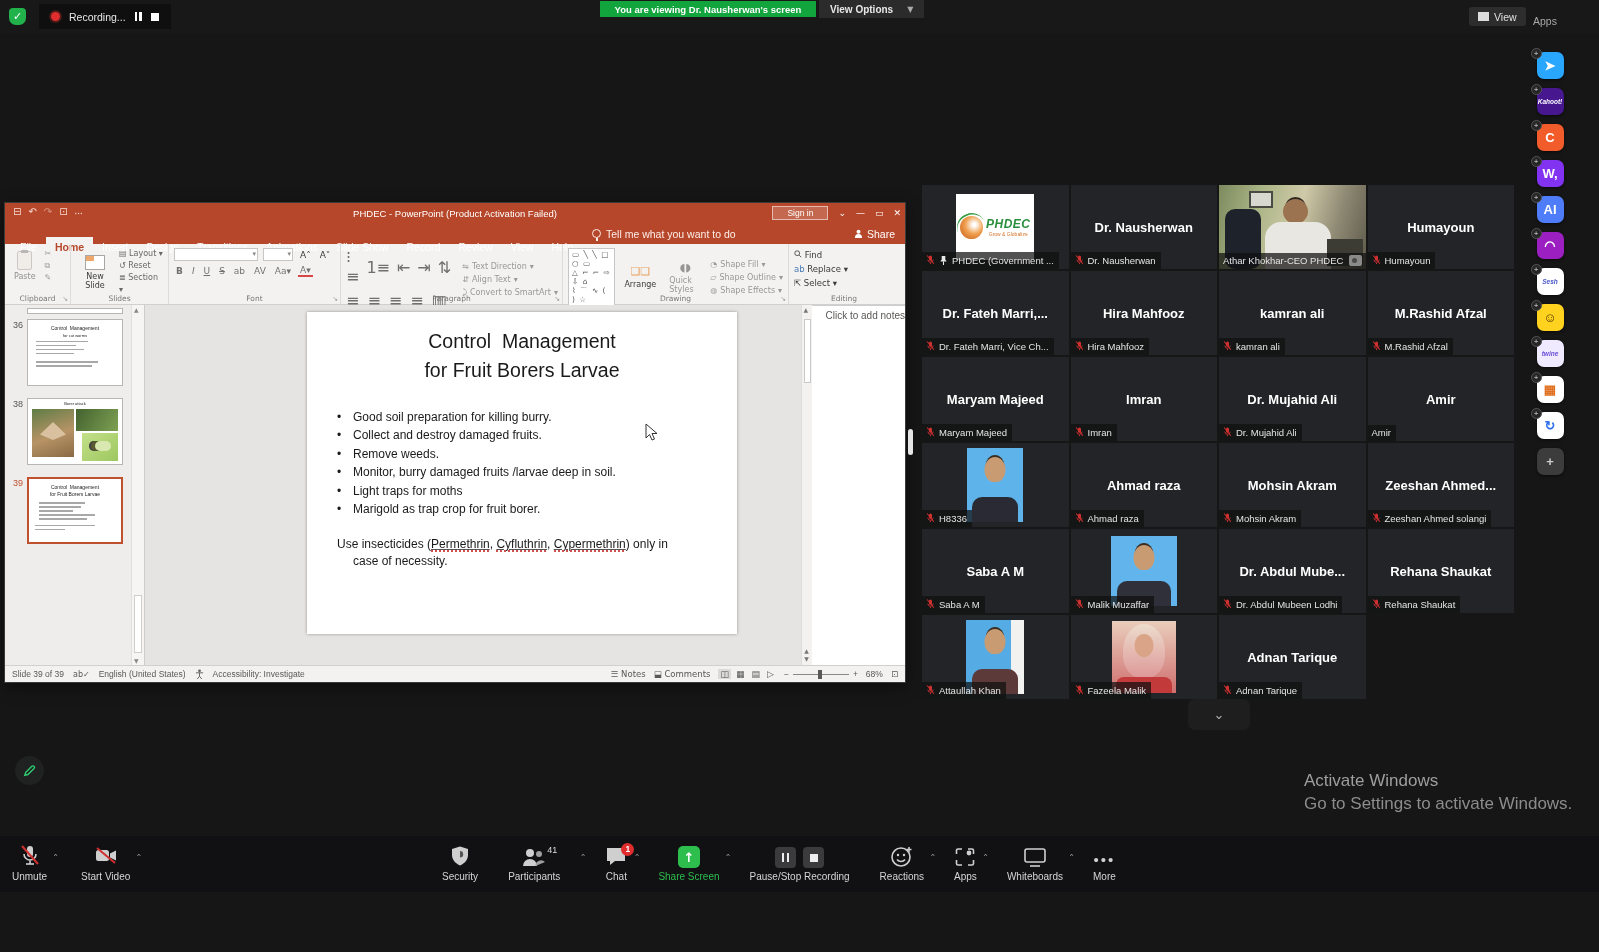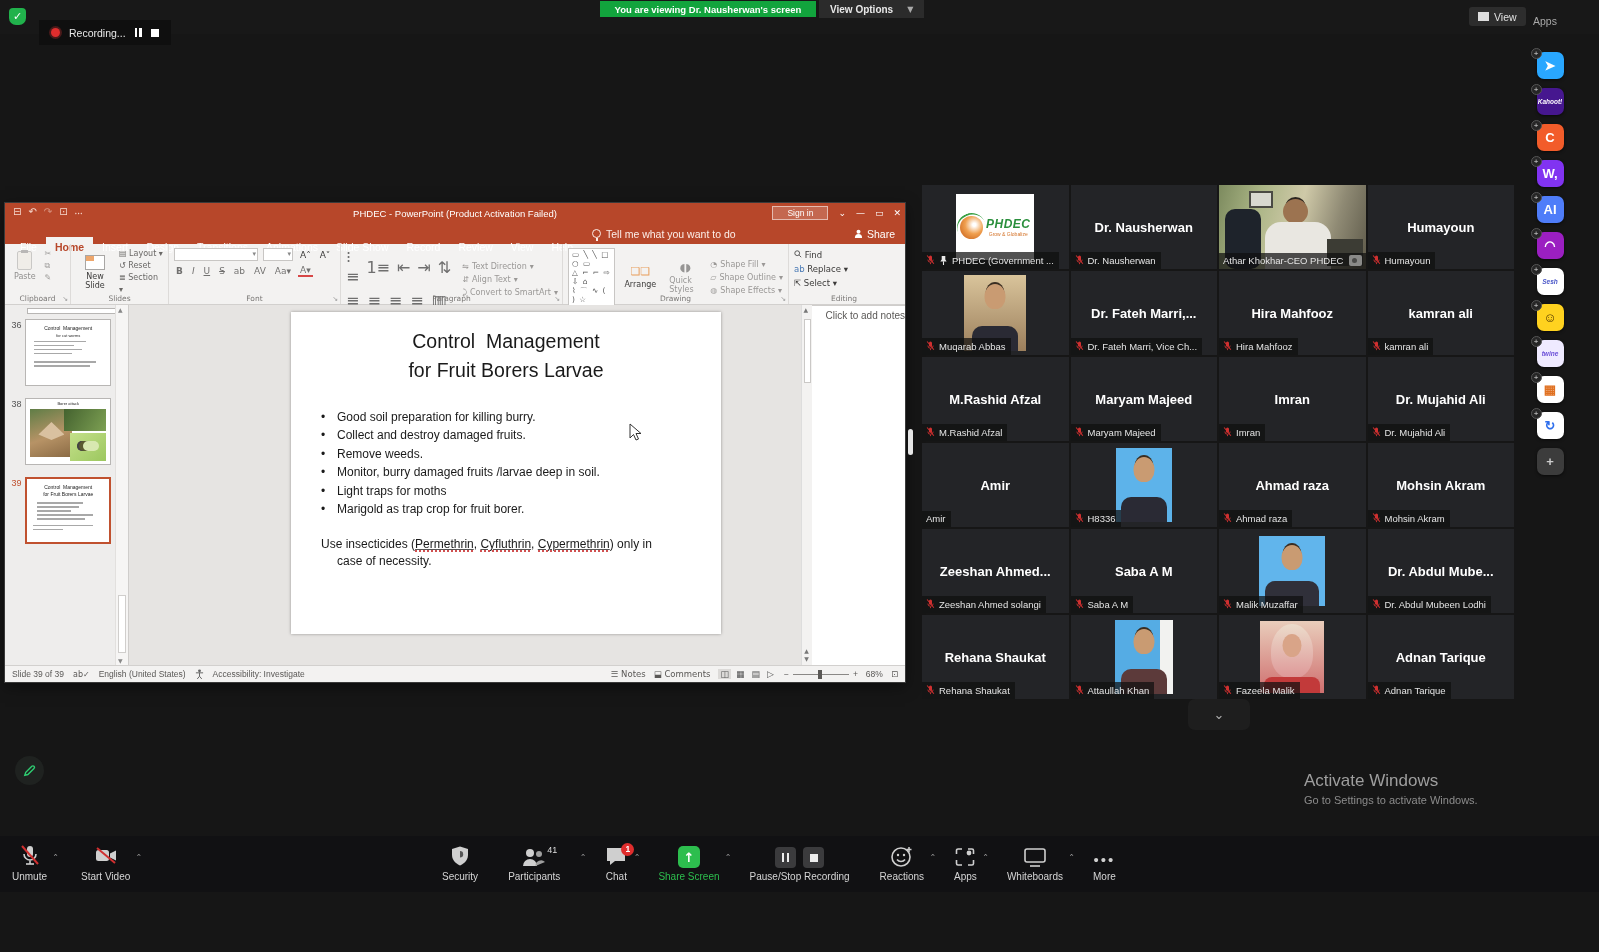--- a/index.html
+++ b/index.html
@@ -3,21 +3,21 @@
 <meta charset="utf-8">
 <style>
   * { margin:0; padding:0; box-sizing:border-box; }
   html,body { width:1599px; height:952px; overflow:hidden; }
   body { background:#161616; font-family:"Liberation Sans", sans-serif; position:relative; }
   .glyph { font-family:"DejaVu Sans", sans-serif; }
 
   
   .topbar { position:absolute; left:0; top:0; width:100%; height:34px; background:#181818; }
   .shield-ok { position:absolute; left:9px; top:8px; width:17px; height:17px; border-radius:4px 4px 7px 7px; background:#21b24c; color:#fff; font-size:11px; line-height:17px; text-align:center; }
-  .rec-pill { position:absolute; left:39px; top:20px; height:25px; background:#0f0f0f; display:flex; align-items:center; gap:9px; padding:0 12px; }
+  .rec-pill { position:absolute; left:39px; top:4px; height:25px; background:#0f0f0f; display:flex; align-items:center; gap:9px; padding:0 12px; }
   .rec-dot { width:9px; height:9px; border-radius:50%; background:#e02d2d; box-shadow:0 0 0 2px #4a1a1a; }
   .rec-pill .rec-txt { color:#e8e8e8; font-size:10.5px; }
   .rec-btn { display:flex; gap:2px; }
   .rec-btn .bar { width:2.5px; height:9px; background:#fff; }
   .rec-stop { width:8px; height:8px; background:#fff; }
   .banner { position:absolute; left:600px; top:1px; width:216px; height:16px; background:#12a43d; color:#fff; font-size:9.5px; font-weight:bold; display:flex; align-items:center; justify-content:center; }
   .view-options { position:absolute; left:819px; top:0; height:18px; background:#2b2b2b; color:#e8e8e8; font-size:10px; font-weight:bold; display:flex; align-items:center; gap:14px; padding:0 11px; }
   .view-options .chev { color:#aaa; font-size:8px; font-weight:normal; }
   .view-btn { position:absolute; left:1469px; top:7px; height:19px; background:#2d2d2d; border-radius:3px; color:#e0e0e0; font-size:10.5px; display:flex; align-items:center; gap:5px; padding:0 9px; }
   .grid-ico { width:11px; height:9px; border:1px solid #ddd; display:grid; grid-template-columns:40% 60%; }
@@ -56,21 +56,21 @@
   .combo::after { content:"▾"; position:absolute; right:1px; top:1px; font-size:7px; color:#888; }
   .fbtn { font-size:9px; color:#3b3a39; padding:0 2px; }
   .graybtn { font-size:8px; color:#9a9896; display:flex; align-items:center; gap:3px; line-height:13px; white-space:nowrap; }
   .shapebox { border:1px solid #c8c6c4; background:#fff; padding:1px 3px; font-size:7.5px; line-height:9px; color:#555; letter-spacing:1px; }
   .ns-ico { width:20px; height:15px; background:#fff; border:1px solid #a8a6a4; position:relative; }
   .ns-ico::before { content:""; position:absolute; left:0; top:0; width:8px; height:5px; background:#eda66c; }
   .clip-ico { width:15px; height:19px; background:#efe9e2; border:1px solid #a8a6a4; border-radius:2px; position:relative; }
   .clip-ico::before { content:""; position:absolute; left:3px; top:-2px; width:7px; height:3px; background:#8a8886; }
 
   .ppt-content { display:flex; height:360px; }
-  .thumbs { width:124px; background:#eeedec; border-right:1px solid #cfcdcb; position:relative; padding:3px 17px 0 4px; }
+  .thumbs { width:140px; background:#eeedec; border-right:1px solid #cfcdcb; position:relative; padding:3px 17px 0 4px; }
   .thumbs-scroll { position:absolute; right:0; top:0; bottom:0; width:13px; background:#f6f5f4; border-left:1px solid #e2e0de; font-size:6px; color:#888; text-align:center; }
   .ts-up { position:absolute; top:1px; left:2px; }
   .ts-dn { position:absolute; bottom:1px; left:2px; }
   .ts-thumb { position:absolute; left:2px; bottom:12px; width:8px; height:58px; background:#fff; border:1px solid #d0cecc; }
   .thumb-row { display:flex; gap:4px; margin-bottom:12px; }
   .tnum { width:14px; text-align:right; font-size:9px; color:#555; padding-top:1px; }
   .tnum.sel { color:#c0512f; }
   .tbox { width:96px; height:67px; background:#fff; border:1px solid #b8b6b4; position:relative; overflow:hidden; }
   .tbox.sel { border:2px solid #c0512f; }
   .sliver { width:96px; height:6px; background:#fff; border:1px solid #b8b6b4; margin-left:18px; margin-bottom:5px; }
@@ -139,21 +139,21 @@
   .chair { position:absolute; left:6px; top:24px; width:36px; height:60px; border-radius:10px; background:#1e232b; }
   .vhead { position:absolute; left:64px; top:14px; width:25px; height:25px; border-radius:50%; background:#9c7350; box-shadow:0 -4px 0 -2px #2c2620; }
   .vbody { position:absolute; left:46px; top:37px; width:66px; height:47px; border-radius:16px 16px 0 0; background:#e9e7e1; }
   .deskthing { position:absolute; right:3px; bottom:3px; width:36px; height:27px; background:#3c3c34; }
 
   .grid-chevron { position:absolute; left:1188px; top:699px; width:62px; height:31px; background:#1e1e1e; border-radius:7px; color:#b0b0b0; display:flex; align-items:center; justify-content:center; font-size:13px; }
   .grid-nub { position:absolute; left:908px; top:429px; width:5px; height:26px; border-radius:3px; background:#e6e6e6; }
 
   .watermark { position:absolute; left:1304px; top:771px; color:#9e9e9e; }
   .watermark .w1 { font-size:17px; }
-  .watermark .w2 { font-size:11px; margin-top:3px; color:#8c8c8c; }
+  .watermark .w2 { font-size:17px; margin-top:3px; color:#8c8c8c; }
 
   
   .zbar { position:absolute; left:0; top:836px; width:100%; height:56px; background:#111113; }
   .zitem { display:flex; flex-direction:column; align-items:center; gap:3px; color:#d5d5d5; font-size:10px; position:relative; }
   .zitem .ic { height:24px; display:flex; align-items:flex-end; justify-content:center; }
   .chevup { color:#9a9a9a; font-size:8px; position:absolute; top:9px; right:-12px; }
   .zleft { position:absolute; left:12px; top:8px; display:flex; gap:34px; }
   .zcenter { position:absolute; left:442px; top:8px; display:flex; gap:30px; align-items:flex-start; }
   .count41 { position:absolute; top:2px; right:2px; font-size:9px; color:#ddd; }
   .pitem { padding-right:14px; }
@@ -596,38 +596,20 @@
         <path d="M2.5 6.5 a3.5 3.5 0 0 0 7 0" fill="none" stroke="#d03030" stroke-width="1.2"></path>
         <line x1="6" y1="10.5" x2="6" y2="12.5" stroke="#d03030" stroke-width="1.2"></line>
         <line x1="1.5" y1="1" x2="10.5" y2="12" stroke="#d03030" stroke-width="1.4"></line>
       </svg>
 
       <span class="plabel-text">Humayoun</span>
 
     </div>
   </div>
     <div class="tile">
-    <div class="pname"></div>
-    <div class="avatar av-portrait">
-        <div class="head"></div>
-        <div class="torso"></div>
-      </div>
-      <div class="plabel">
-      <svg class="mic-ico" viewBox="0 0 12 14">
-        <rect x="4" y="1" width="4" height="7" rx="2" fill="#d03030"></rect>
-        <path d="M2.5 6.5 a3.5 3.5 0 0 0 7 0" fill="none" stroke="#d03030" stroke-width="1.2"></path>
-        <line x1="6" y1="10.5" x2="6" y2="12.5" stroke="#d03030" stroke-width="1.2"></line>
-        <line x1="1.5" y1="1" x2="10.5" y2="12" stroke="#d03030" stroke-width="1.4"></line>
-      </svg>
-
-      <span class="plabel-text">Muqarab Abbas</span>
-
-    </div>
-  </div>
-    <div class="tile">
     <div class="pname">Dr. Fateh Marri,...</div>
     <div class="plabel">
       <svg class="mic-ico" viewBox="0 0 12 14">
         <rect x="4" y="1" width="4" height="7" rx="2" fill="#d03030"></rect>
         <path d="M2.5 6.5 a3.5 3.5 0 0 0 7 0" fill="none" stroke="#d03030" stroke-width="1.2"></path>
         <line x1="6" y1="10.5" x2="6" y2="12.5" stroke="#d03030" stroke-width="1.2"></line>
         <line x1="1.5" y1="1" x2="10.5" y2="12" stroke="#d03030" stroke-width="1.4"></line>
       </svg>
 
       <span class="plabel-text">Dr. Fateh Marri, Vice Ch...</span>

